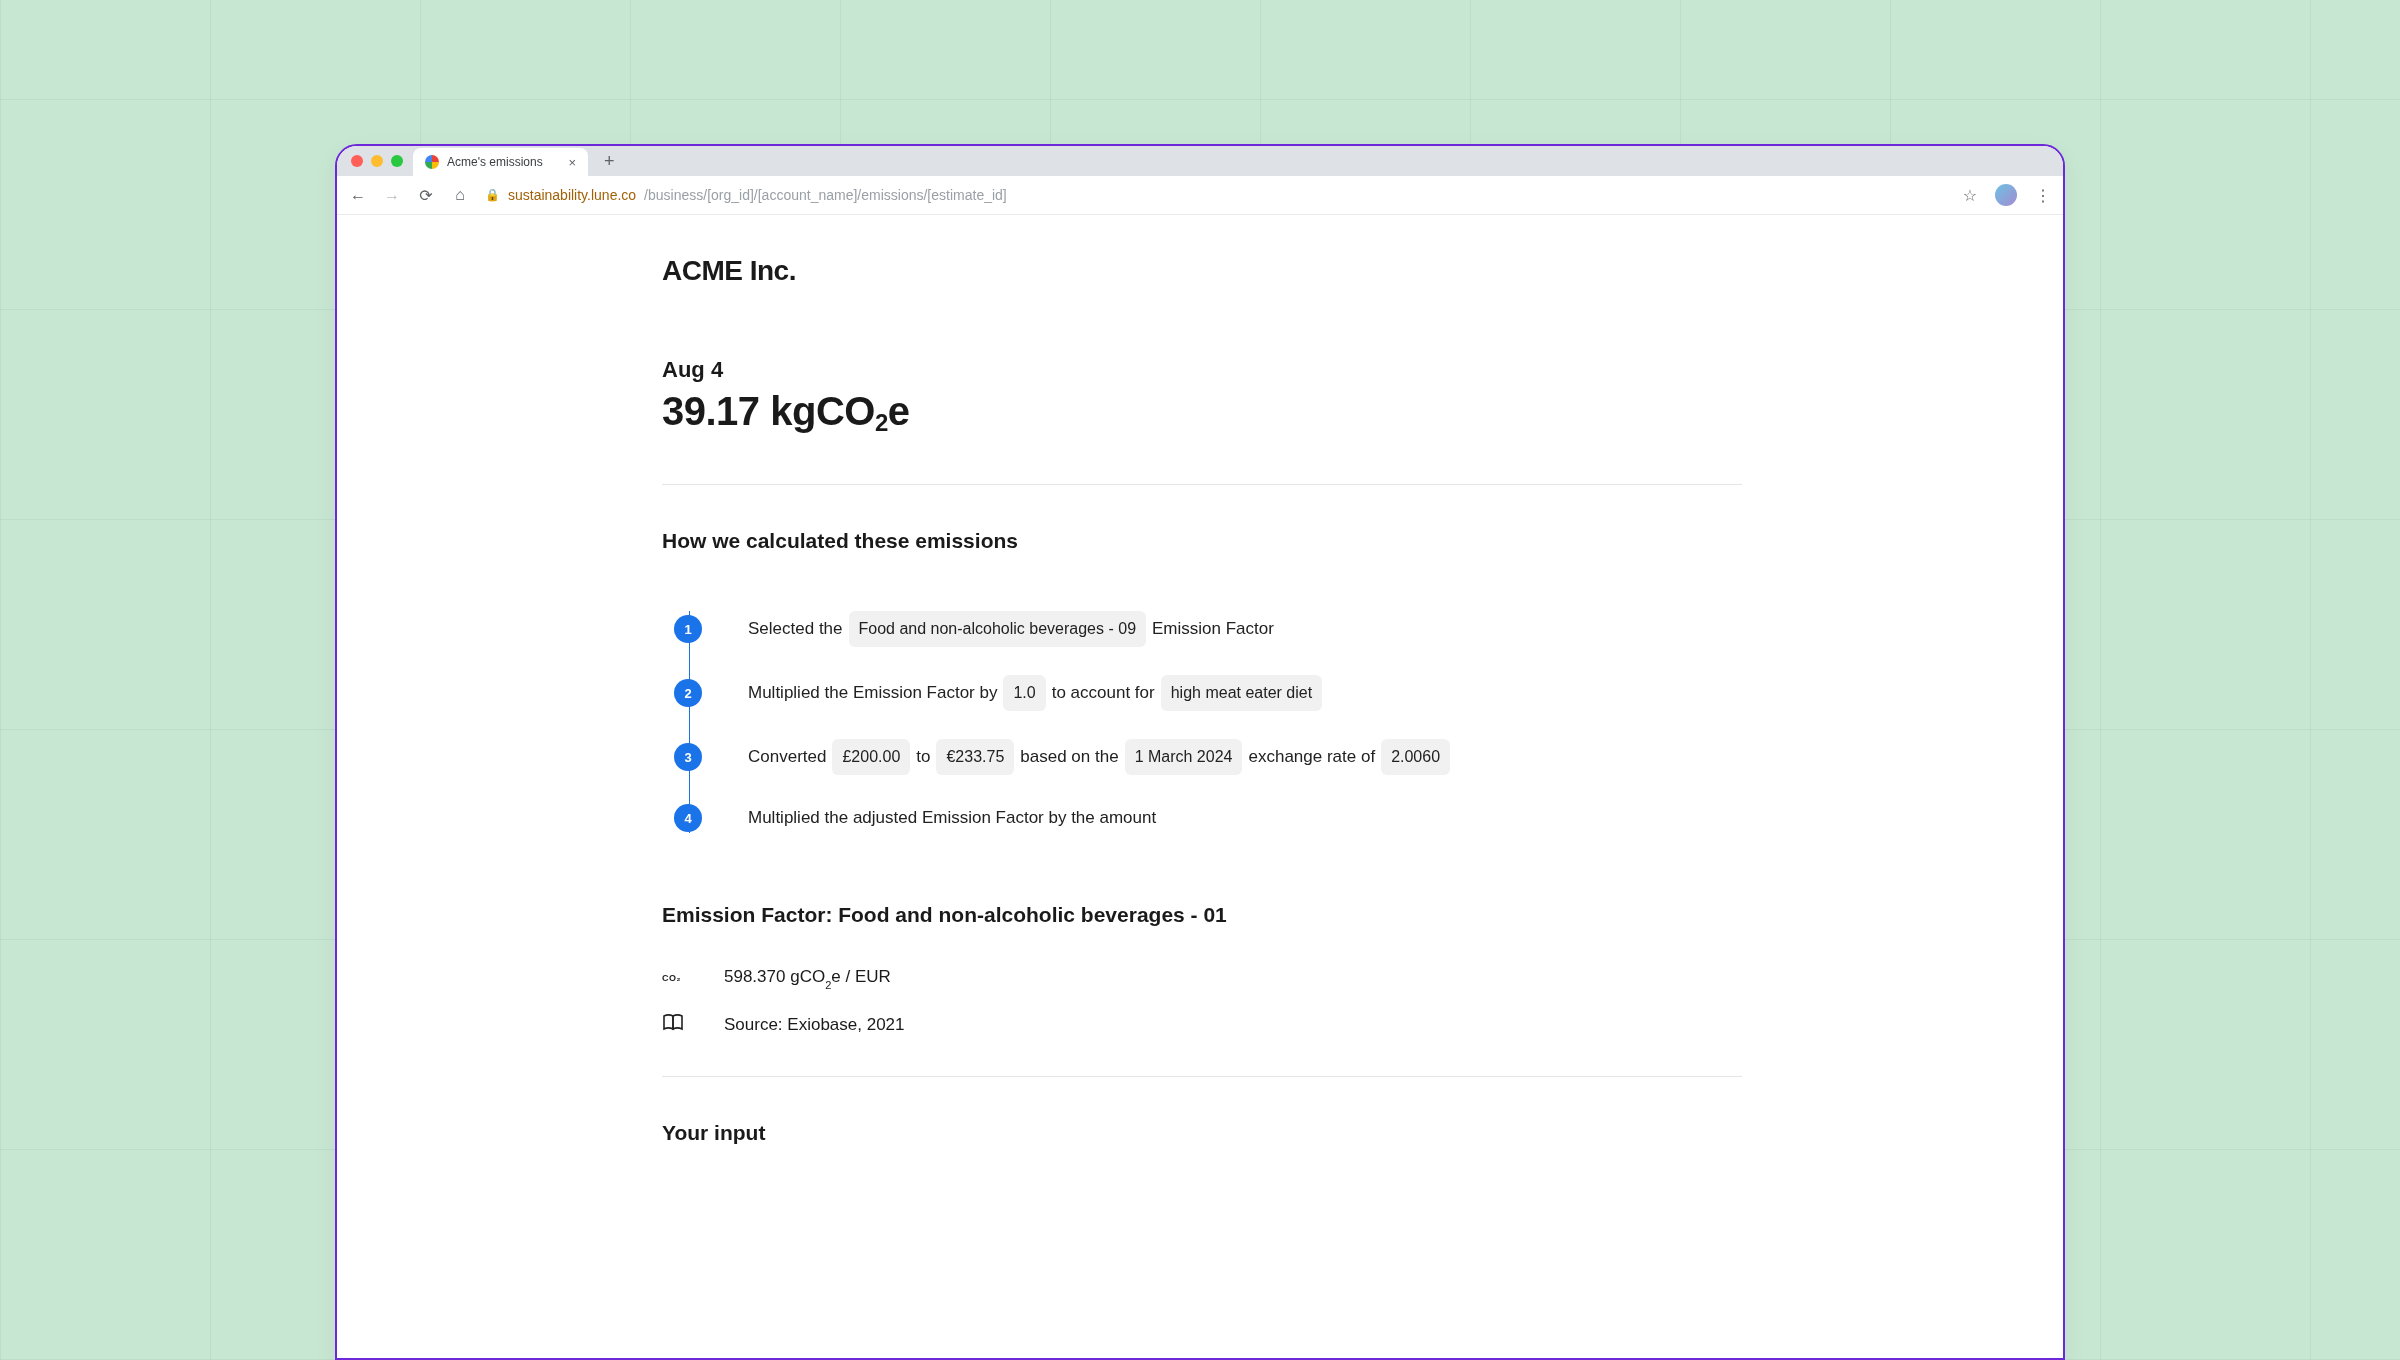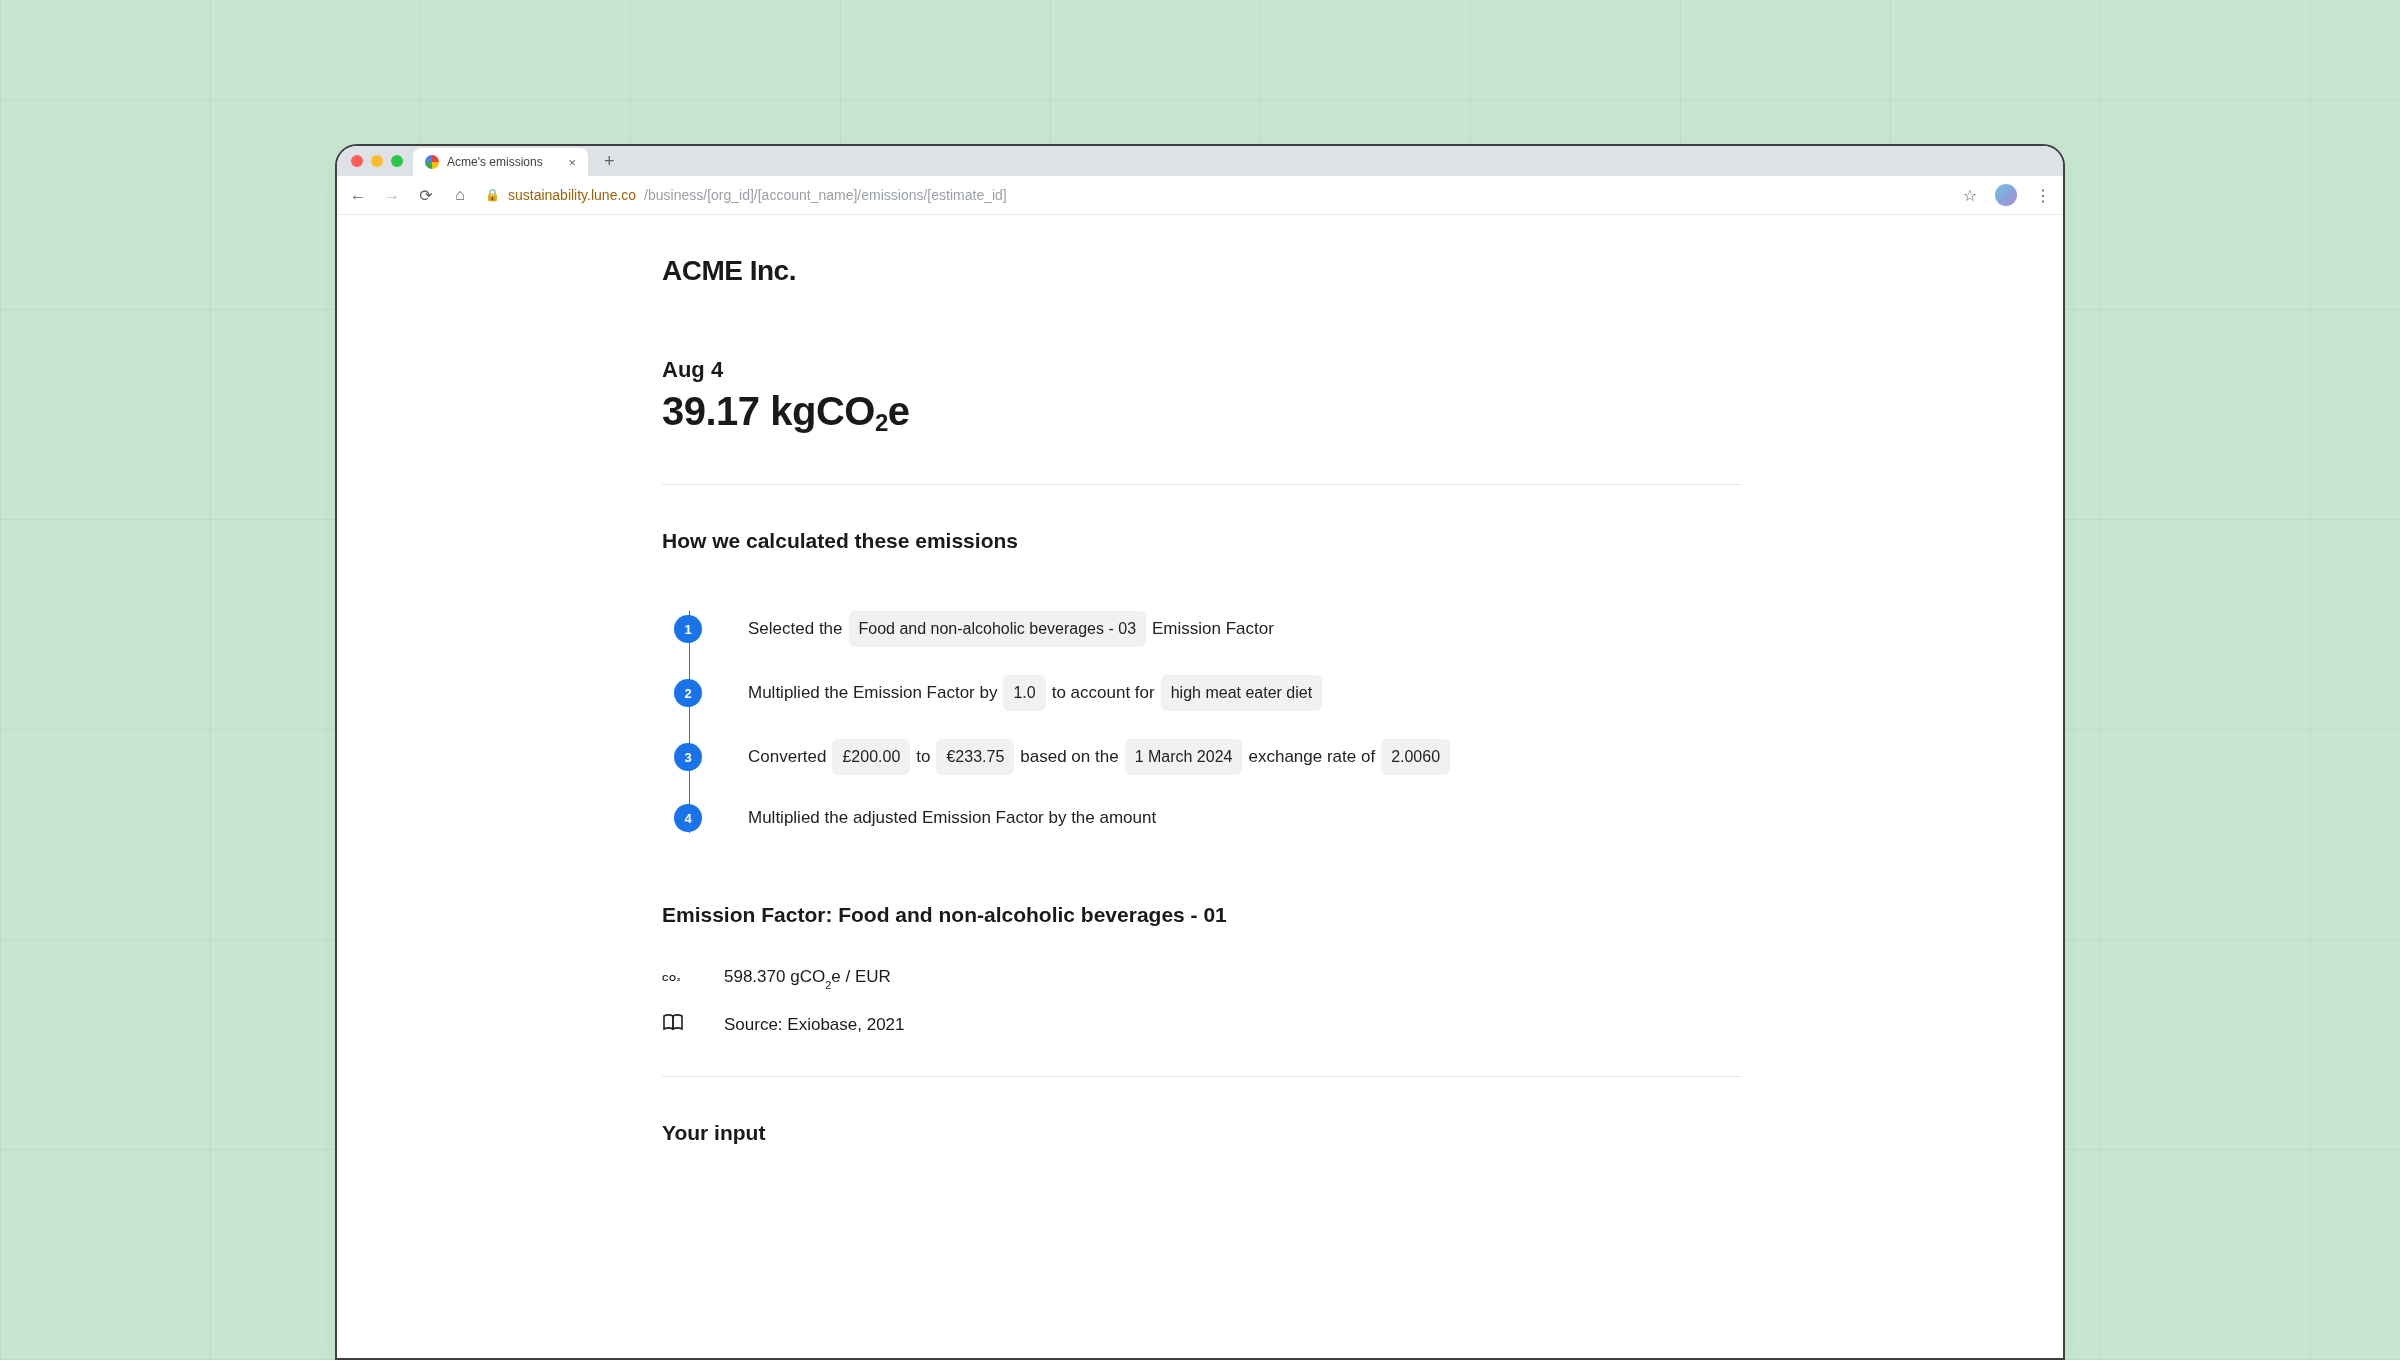--- a/index.html
+++ b/index.html
@@ -7,21 +7,21 @@
     font-family: -apple-system, BlinkMacSystemFont, "Segoe UI", Helvetica, Arial, sans-serif;
     background:
       repeating-linear-gradient(0deg, rgba(0,80,40,0.06) 0 1px, transparent 1px 210px),
       repeating-linear-gradient(90deg, rgba(0,80,40,0.06) 0 1px, transparent 1px 210px),
       #c8e7d3;
     width: 2400px; height: 1360px; overflow: hidden;
   }
   .browser {
     position: absolute; left: 335px; top: 144px;
     width: 1730px; height: 1216px;
-    background: #fff; border: 2px solid #404040;
+    background: #fff; border: 2px solid #6d28d9;
     border-radius: 22px 22px 0 0; overflow: hidden;
     box-shadow: 0 8px 24px rgba(0,0,0,0.06);
   }
   .tabbar {
     height: 30px; background: #dee1e6; display: flex; align-items: center;
     padding: 0 14px; gap: 10px;
   }
   .traffic { display: flex; gap: 8px; }
   .dot { width: 12px; height: 12px; border-radius: 50%; }
   .dot.r { background: #ff5f57; } .dot.y { background: #febc2e; } .dot.g { background: #28c840; }
@@ -132,21 +132,21 @@
 
       <hr class="sep">
 
       <div class="section-h">How we calculated these emissions</div>
 
       <div class="steps">
         <div class="step">
           <div class="step-num">1</div>
           <div class="step-text">
             <span>Selected the</span>
-            <span class="chip">Food and non-alcoholic beverages - 03</span>
+            <span class="chip">Food and non-alcoholic beverages - 09</span>
             <span>Emission Factor</span>
           </div>
         </div>
         <div class="step">
           <div class="step-num">2</div>
           <div class="step-text">
             <span>Multiplied the Emission Factor by</span>
             <span class="chip">1.0</span>
             <span>to account for</span>
             <span class="chip">high meat eater diet</span>

